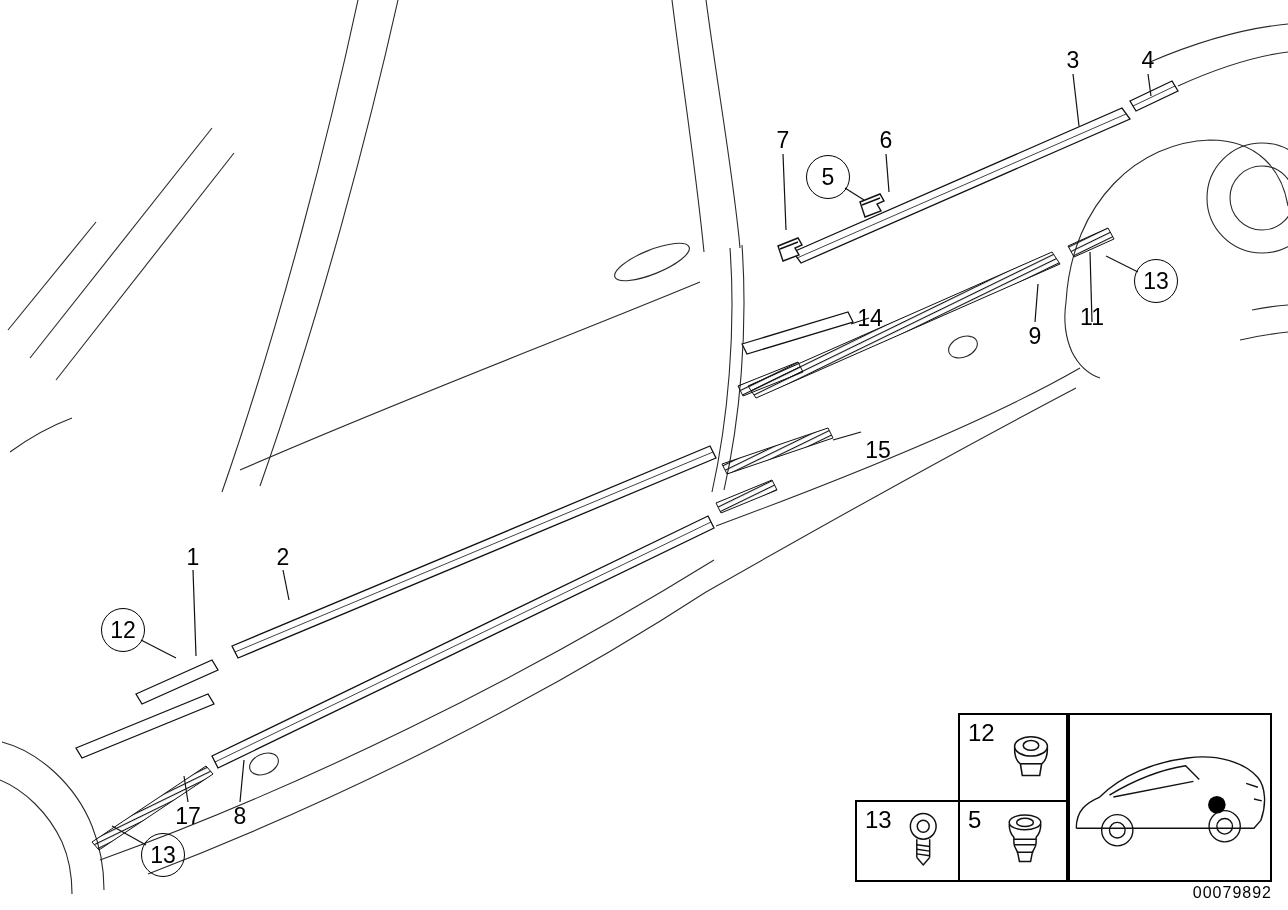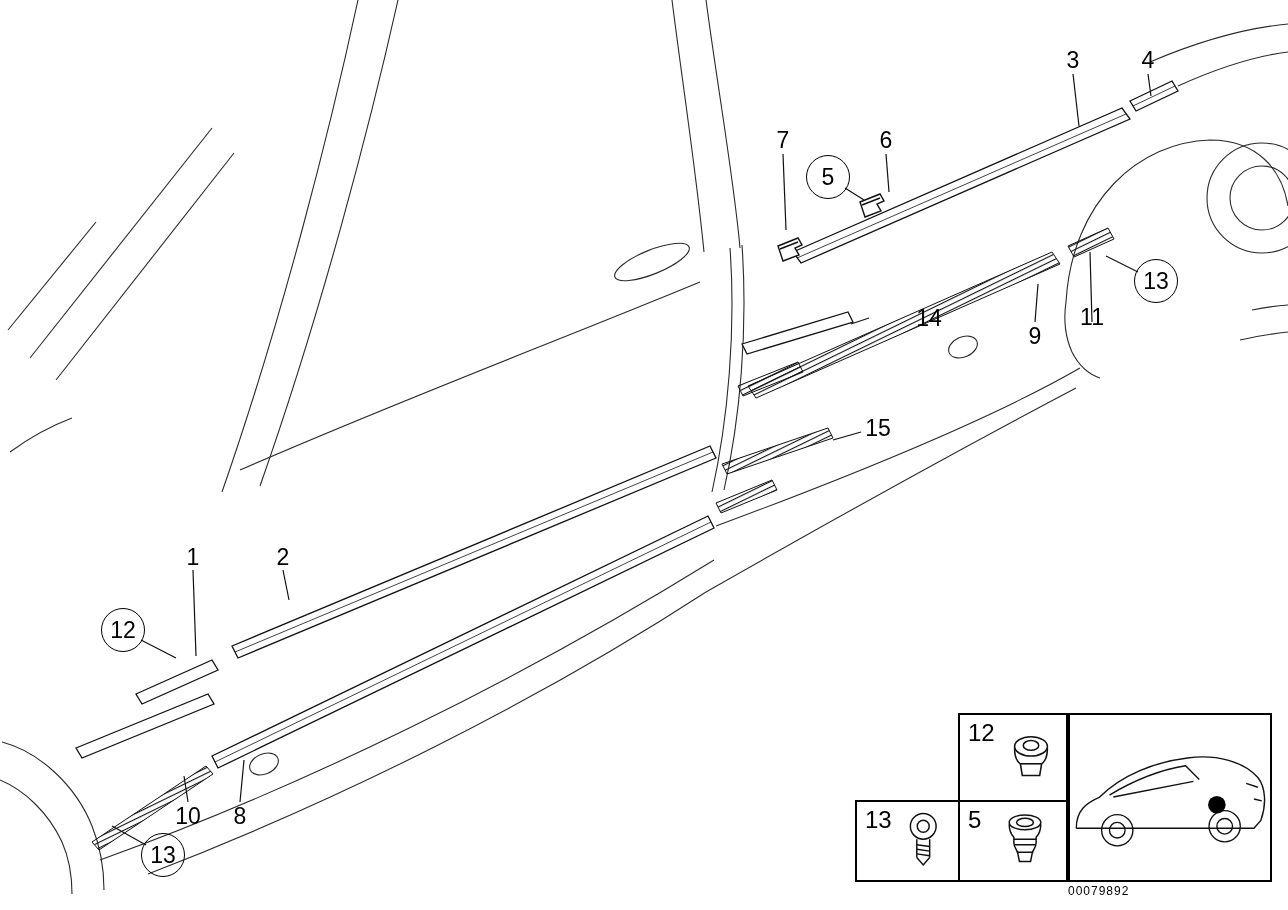--- a/index.html
+++ b/index.html
@@ -8,21 +8,21 @@
   .artlayer{position:absolute;left:0;top:0;}
   .callout{position:absolute;transform:translate(-50%,-50%);font-size:23px;line-height:1;
            text-align:center;user-select:none;cursor:pointer;background:transparent;}
   .callout.circled{width:42px;height:42px;border:1.7px solid #000;border-radius:50%;
                    display:flex;align-items:center;justify-content:center;}
   .legend-box{position:absolute;border:2px solid #000;box-sizing:border-box;background:#fff;
               display:flex;align-items:center;}
   .legend-label{font-size:24px;padding:4px 2px 0 8px;align-self:flex-start;}
   .legend-icon{flex:1;display:flex;align-items:center;justify-content:center;height:100%;}
   .thumb-box{position:absolute;border:2px solid #000;box-sizing:border-box;background:#fff;}
-  .part-number{position:absolute;font-size:12px;letter-spacing:1px;text-align:left;}
+  .part-number{position:absolute;font-size:16px;letter-spacing:1px;text-align:right;}
 </style>
 </head>
 <body>
 
 <div class="stage">
 
   <svg class="artlayer" width="1288" height="910" viewBox="0 0 1288 910">
     <defs>
       <pattern id="hatch" width="5" height="5" patternUnits="userSpaceOnUse" patternTransform="rotate(64)">
         <line x1="0" y1="0" x2="0" y2="5" stroke="#111" stroke-width="2.2"></line>
@@ -125,26 +125,26 @@
   </svg>
 
   <div class="callout" style="left:1073px;top:60px">3</div>
   <div class="callout" style="left:1148px;top:60px">4</div>
   <div class="callout" style="left:783px;top:140px">7</div>
   <div class="callout circled" style="left:828px;top:177px">5</div>
   <div class="callout" style="left:886px;top:140px">6</div>
   <div class="callout circled" style="left:1156px;top:281px">13</div>
   <div class="callout" style="left:1035px;top:336px">9</div>
   <div class="callout" style="left:1092px;top:317px">11</div>
-  <div class="callout" style="left:929px;top:318px">14</div>
-  <div class="callout" style="left:878px;top:428px">15</div>
+  <div class="callout" style="left:870px;top:318px">14</div>
+  <div class="callout" style="left:878px;top:450px">15</div>
   <div class="callout" style="left:193px;top:557px">1</div>
   <div class="callout" style="left:283px;top:557px">2</div>
   <div class="callout circled" style="left:123px;top:630px">12</div>
-  <div class="callout" style="left:188px;top:816px">10</div>
+  <div class="callout" style="left:188px;top:816px">17</div>
   <div class="callout" style="left:240px;top:816px">8</div>
   <div class="callout circled" style="left:163px;top:855px">13</div>
 
   <div class="legend-box" style="left:958px;top:713px;width:110px;height:89px">
     <span class="legend-label">12</span>
     <span class="legend-icon">
       <svg width="58" height="60" viewBox="0 0 60 60" fill="none" stroke="#111" stroke-width="1.6">
         <ellipse cx="30" cy="18" rx="17" ry="10"></ellipse>
         <ellipse cx="30" cy="17" rx="8" ry="5"></ellipse>
         <path d="M13,20 C13,30 16,34 19,36 L21,48 L39,48 L41,36 C44,34 47,30 47,20"></path>

